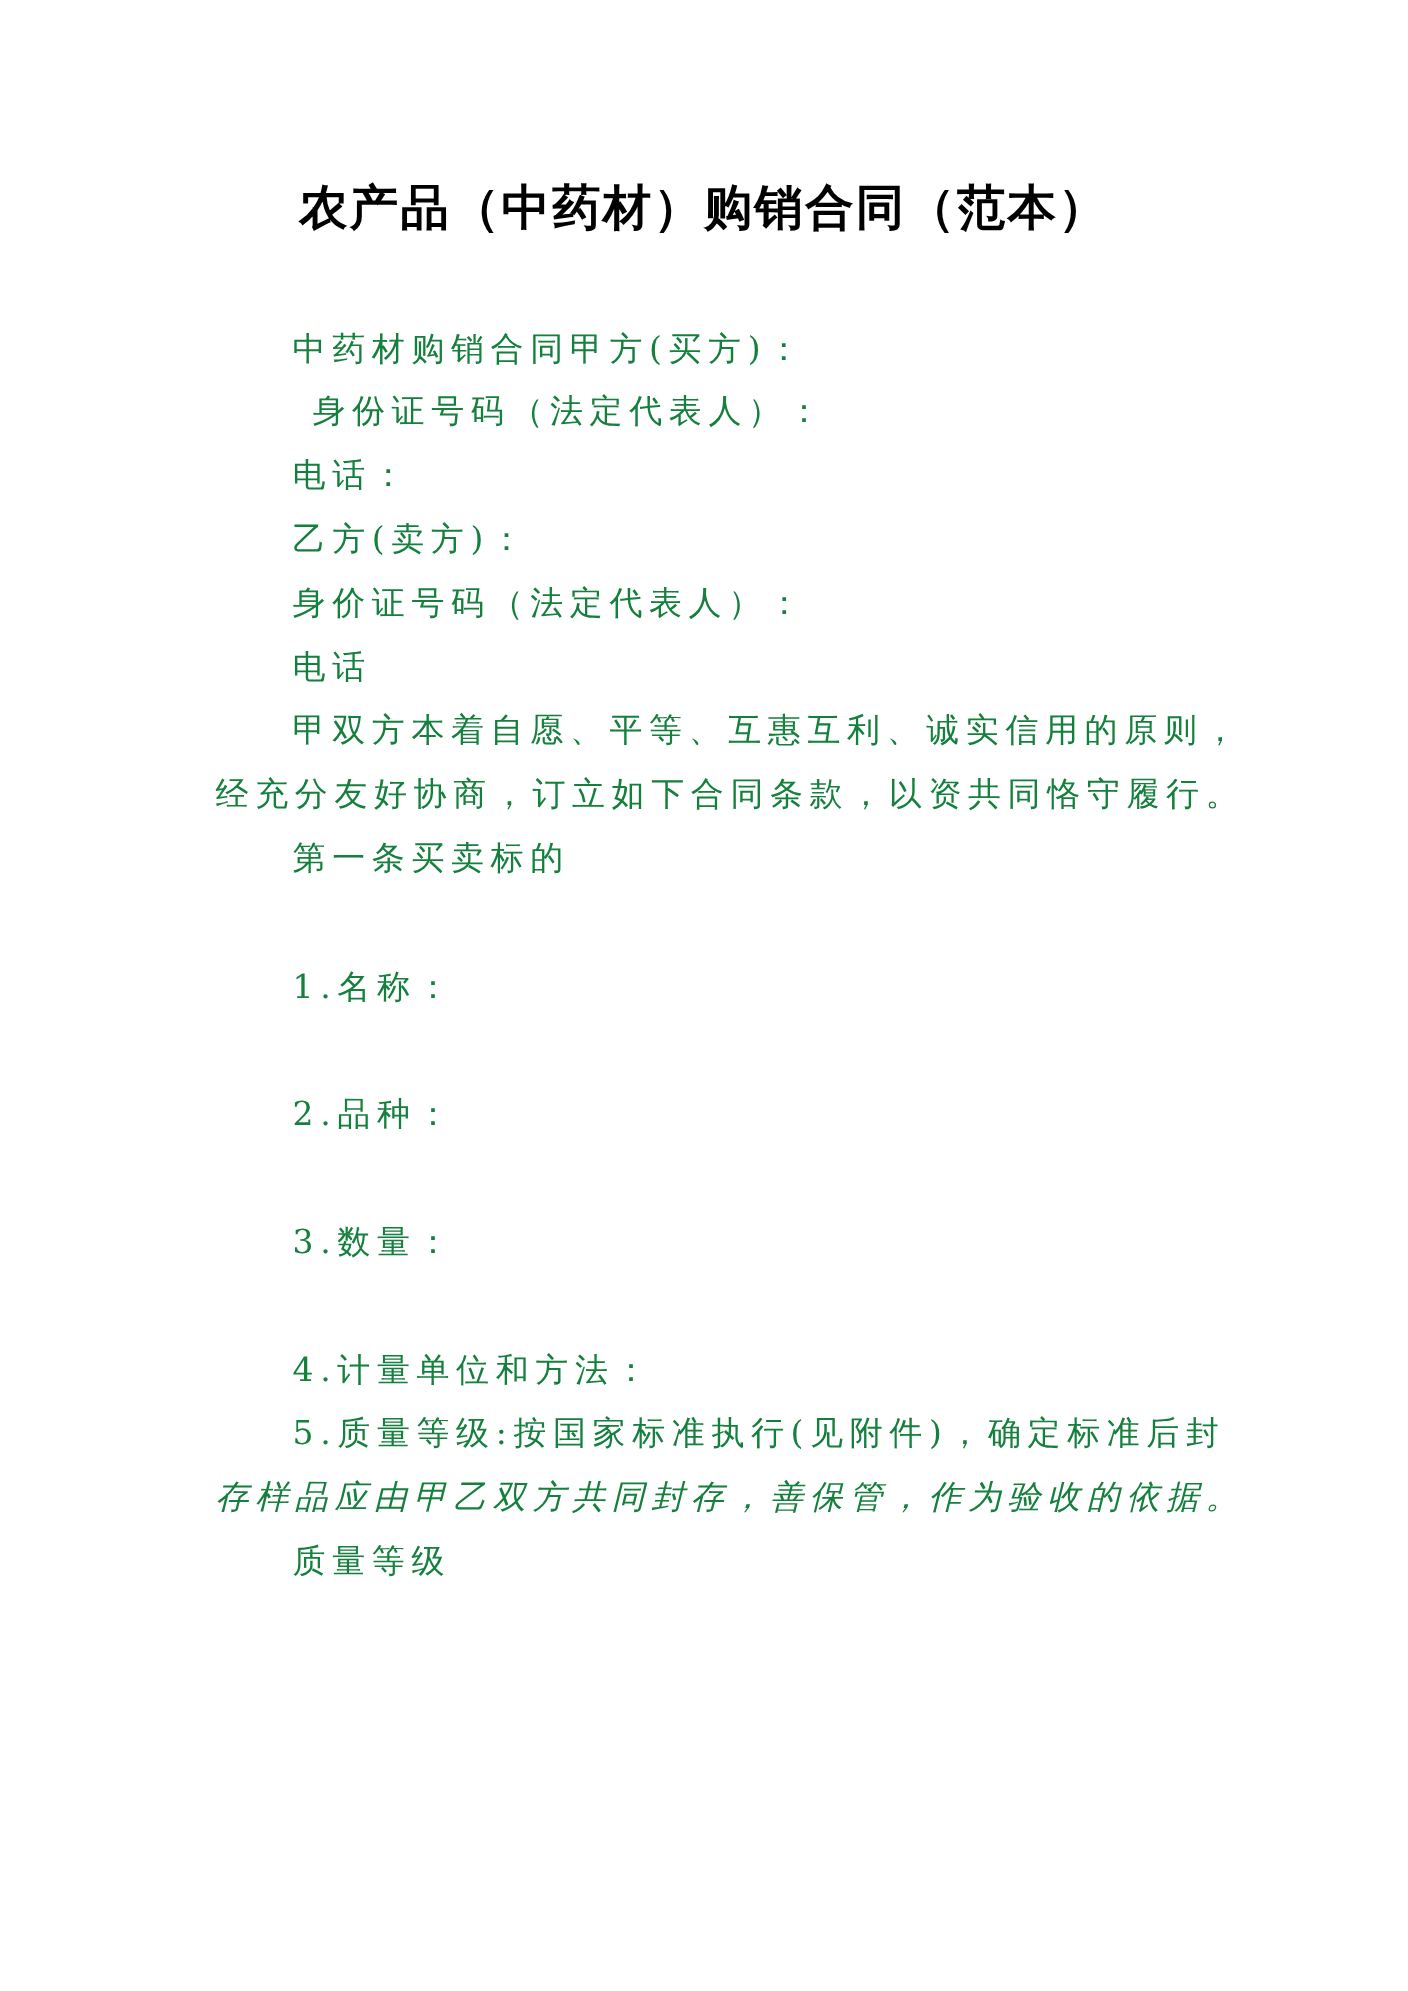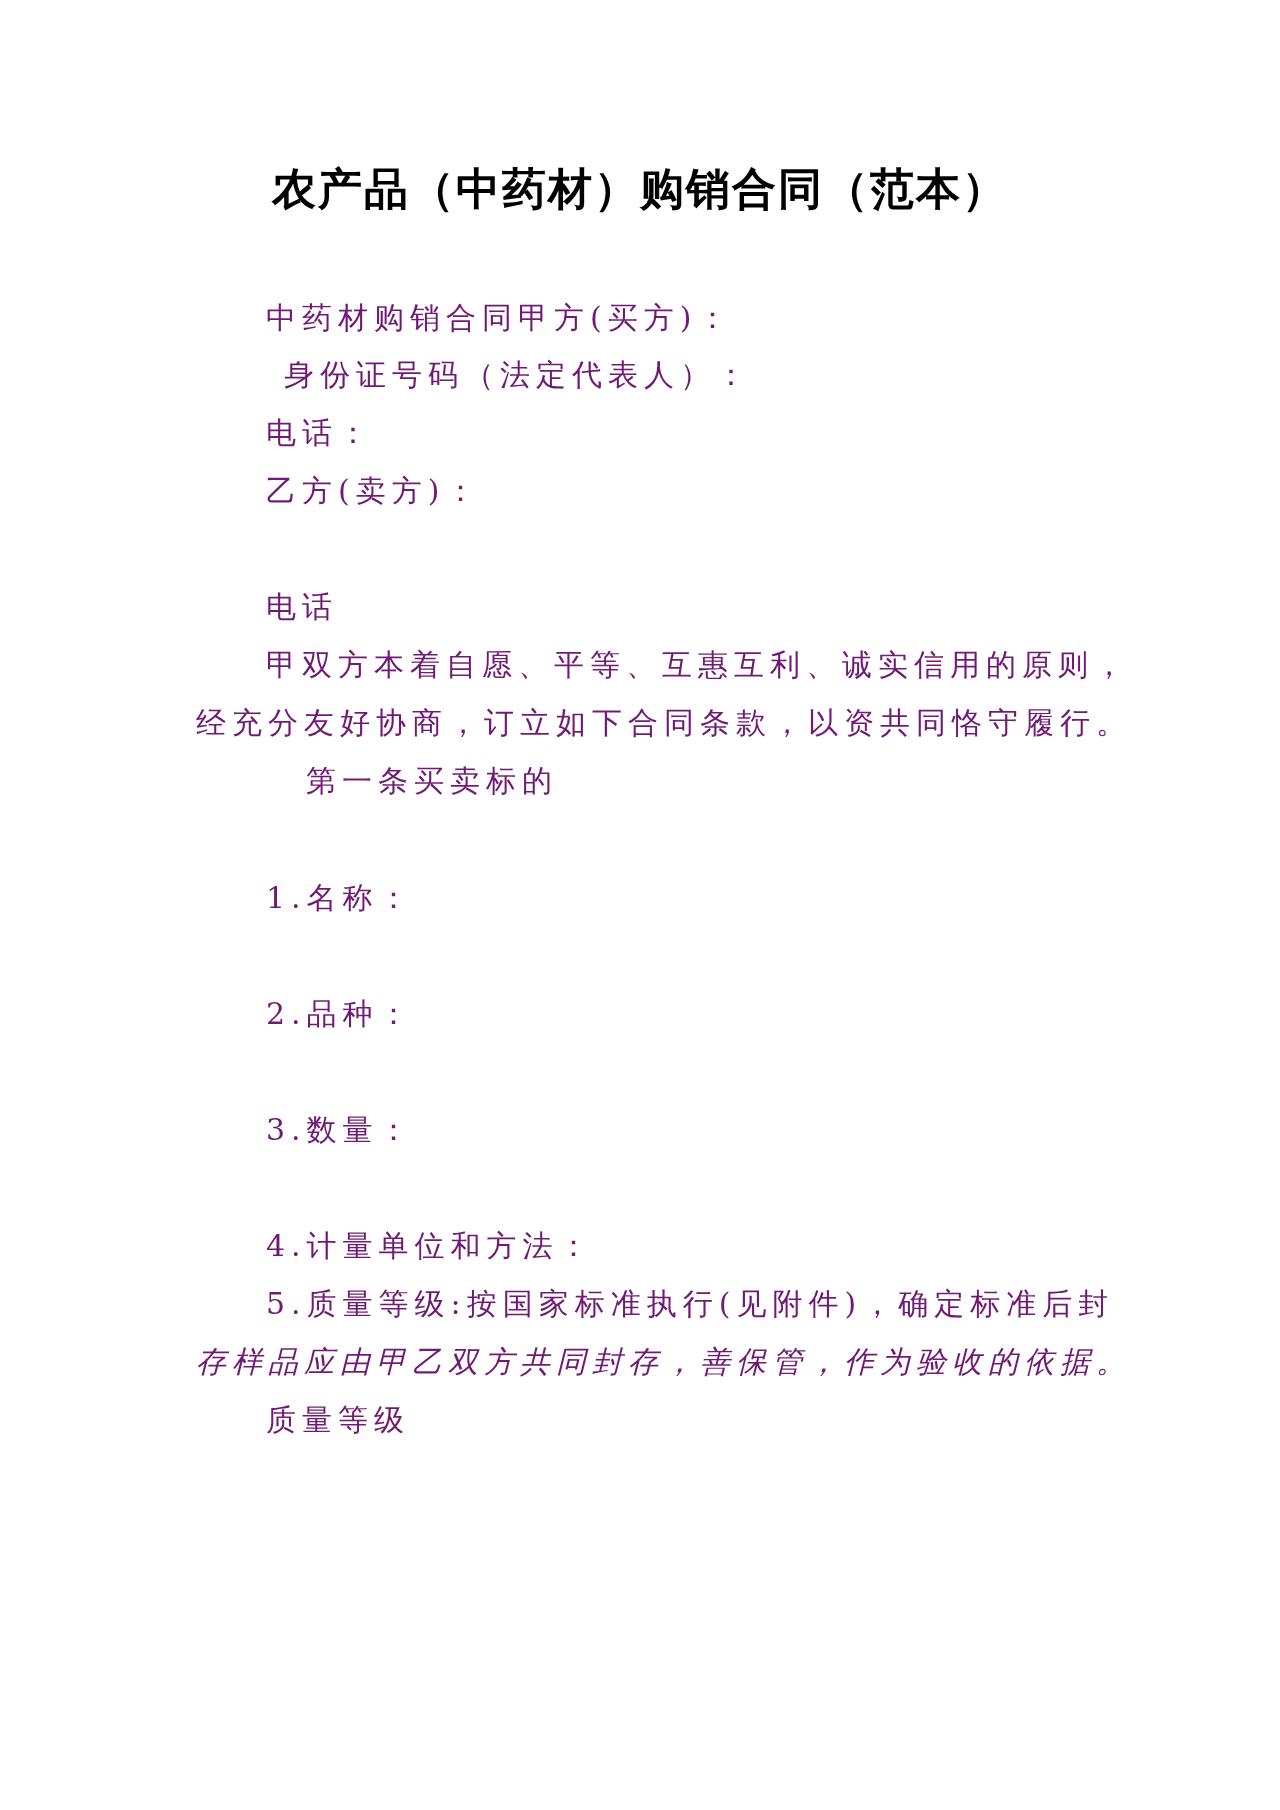--- a/index.html
+++ b/index.html
@@ -5,41 +5,42 @@
     html, body { margin: 0; padding: 0; background: #ffffff; }
     body { width: 1280px; height: 1810px; position: relative; overflow: hidden; color: #111111; }
     .page { position: absolute; left: 0; top: 0; width: 1280px; height: 1810px; background: #ffffff; padding-left: 16px; }
     .title {
       position: absolute; left: 0; top: 160px; width: 1280px; text-align: center;
       font-family: "DejaVu Sans", sans-serif; font-size: 44px; font-weight: bold; letter-spacing: 2px;
       color: #000000;
     }
     .line {
       position: absolute; font-family: "DejaVu Serif", serif; font-size: 30px; letter-spacing: 6px;
-      white-space: nowrap; color: #701a75; line-height: 36px;
+      white-space: nowrap; color: #15803d; line-height: 36px;
     }
     .ind { left: 266px; }
     .full { left: 196px; }
   </style>
 </head>
 <body>
 
 <div class="page">
   <div class="title">农产品（中药材）购销合同（范本）</div>
 
   <div class="line ind" style="top:300px;">中药材购销合同甲方(买方)：</div>
   <div class="line ind" style="top:357px;margin-left:18px;">身份证号码（法定代表人）：</div>
   <div class="line ind" style="top:415px;">电话：</div>
   <div class="line ind" style="top:473px;text-align:right;">乙方(卖方)：</div>
+  <div class="line ind" style="top:531px;">身价证号码（法定代表人）：</div>
   <div class="line ind" style="top:589px;">电话</div>
 
   <div class="line ind" style="top:647px;">甲双方本着自愿、平等、互惠互利、诚实信用的原则，</div>
   <div class="line full" style="top:705px;">经充分友好协商，订立如下合同条款，以资共同恪守履行。</div>
 
-  <div class="line ind" style="top:763px;margin-left:40px;">第一条买卖标的</div>
+  <div class="line ind" style="top:763px;">第一条买卖标的</div>
 
   <div class="line ind" style="top:880px;">1.名称：</div>
   <div class="line ind" style="top:996px;">2.品种：</div>
   <div class="line ind" style="top:1112px;">3.数量：</div>
   <div class="line ind" style="top:1228px;">4.计量单位和方法：</div>
   <div class="line ind" style="top:1286px;">5.质量等级:按国家标准执行(见附件)，确定标准后封</div>
   <div class="line full" style="top:1344px;font-style:italic;">存样品应由甲乙双方共同封存，善保管，作为验收的依据。</div>
 
   <div class="line ind" style="top:1402px;">质量等级</div>
 </div>

